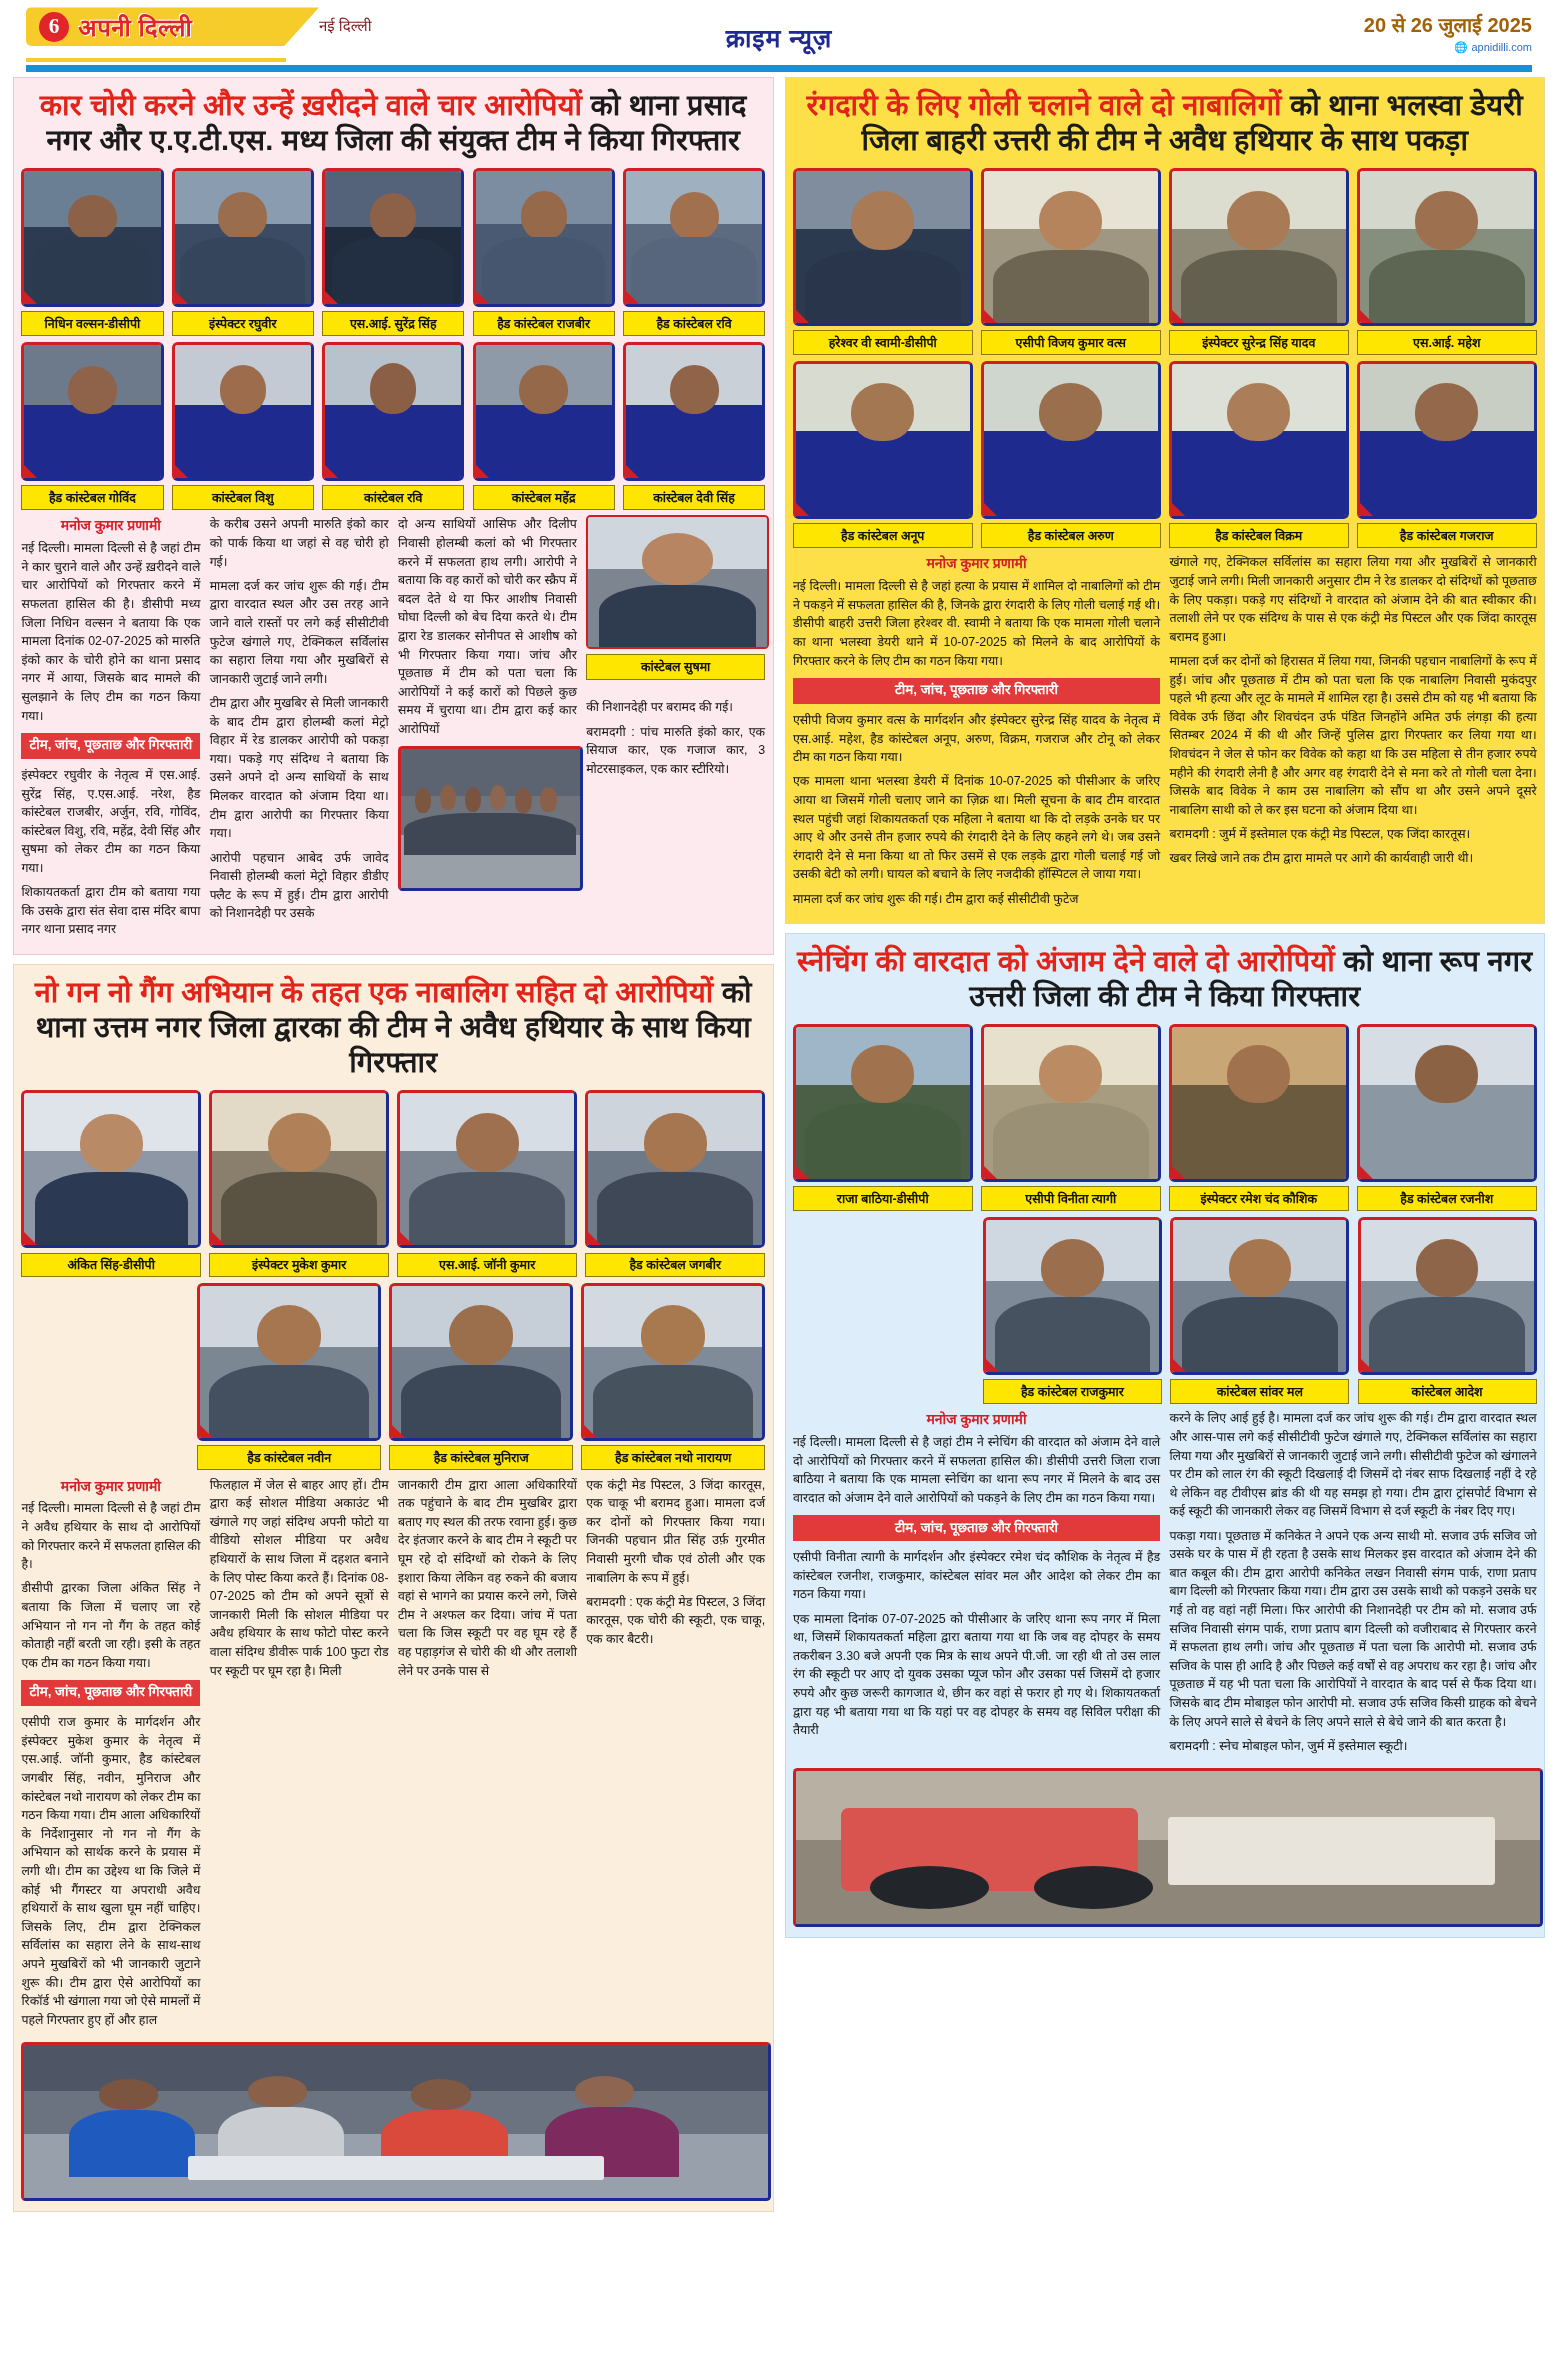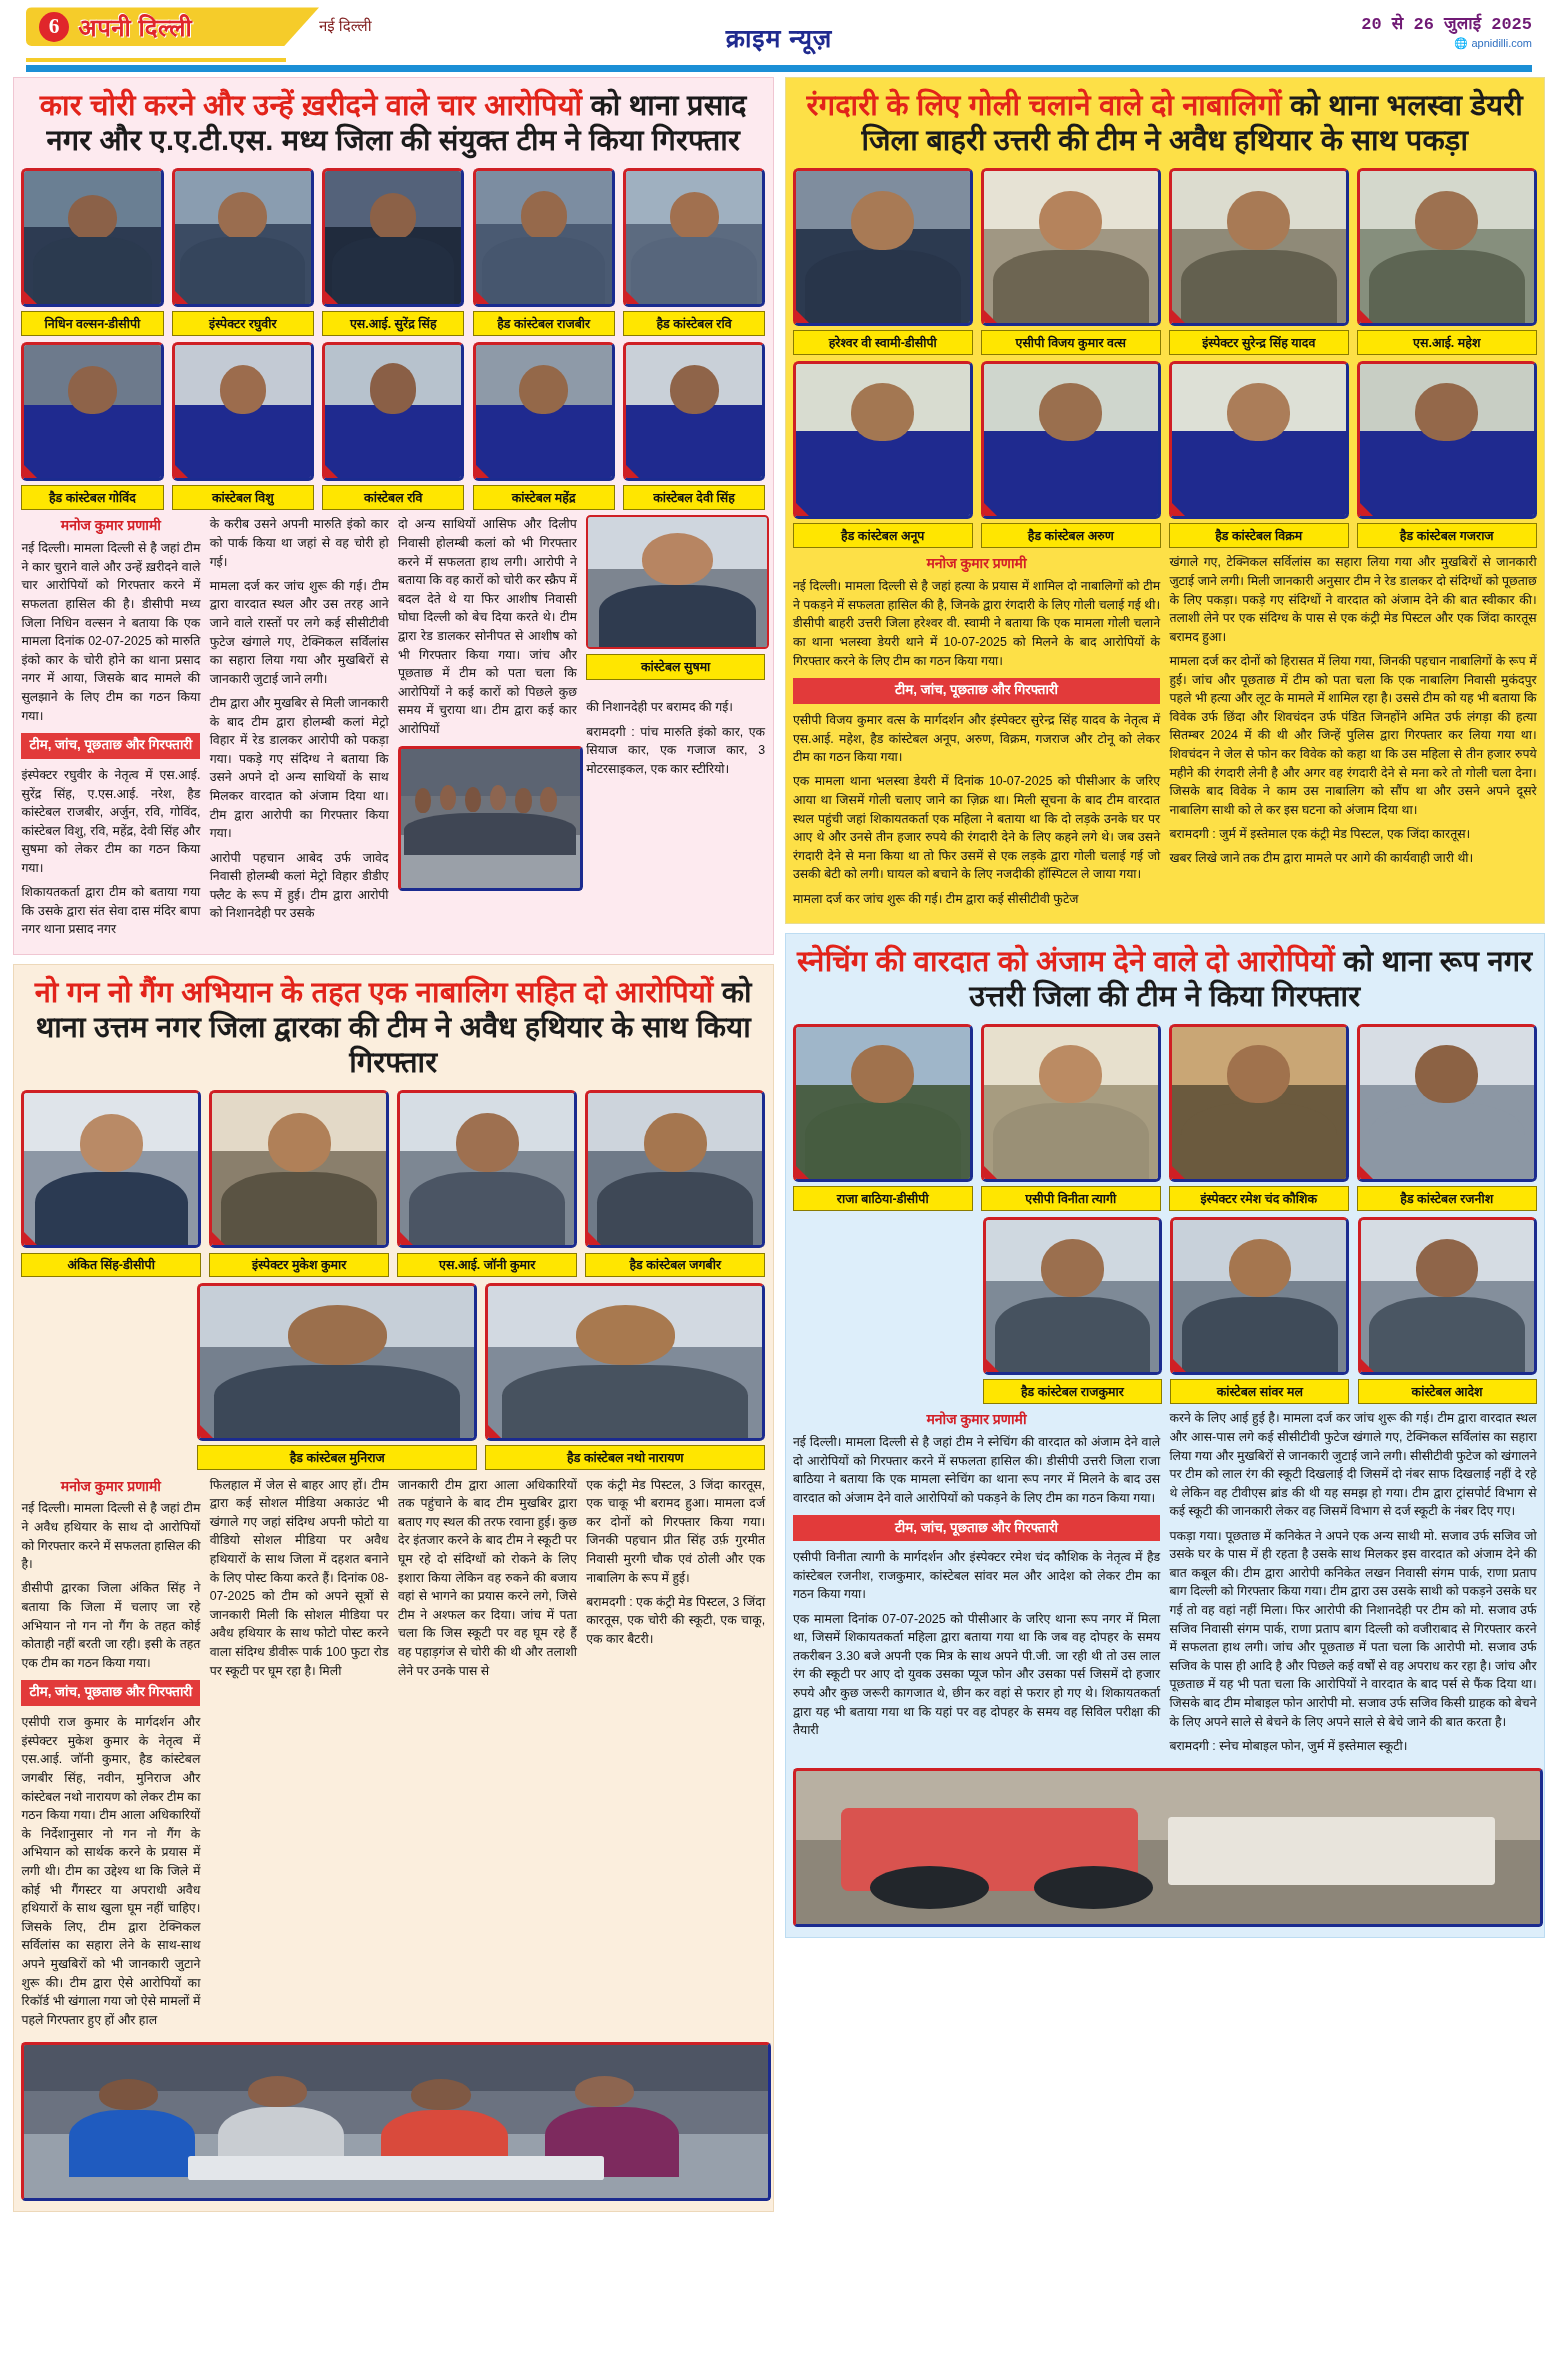--- a/index.html
+++ b/index.html
@@ -38,21 +38,21 @@
   }
   .logo-sub{
     color:#7f1d1d;font-size:15px;font-weight:normal;
     align-self:center;padding-bottom:3.7px;
   }
   .mast-center{
     position:absolute;left:0;right:0;top:20.4px;text-align:center;
     color:#1f2a8f;font-size:25px;font-weight:bold;letter-spacing:0.9px;
   }
   .mast-right{position:absolute;right:13px;top:11px;text-align:right;}
-  .mast-date{color:#701a75;font-size:17px;font-weight:bold;font-family:Liberation Mono, monospace;}
+  .mast-date{color:#a16207;font-size:20px;font-weight:bold;}
   .mast-site{color:#2e6fc0;font-size:11px;margin-top:2.8px;}
   .mast-rule{height:6.5px;background:#1b8fd6;margin:3.7px 13px 0 13px;width:calc(100% - 26px);}
   .mast-rule-y{height:3.7px;background:#f5cc2a;width:260px;margin-left:13px;}
 
   
   .cols{display:flex;gap:11px;margin-top:5.6px;height:2291px;}
   .col{width:762px;display:flex;flex-direction:column;gap:9.3px;}
 
   
   .article{border:1.9px solid #d6d6d6;padding:7.4px 7.4px 9.3px 7.4px;box-sizing:border-box;}
@@ -318,20 +318,29 @@
                 <div class="torso" style="left:5%;top:52%;width:90%;height:50%;background:#3e4856"></div>
                 <div class="corner"></div>
               </div>
             <div class="cap">हैड कांस्टेबल जगबीर</div>
           </div>
         </div>
 
         <div class="photo-row" style="justify-content:flex-start;padding-left:176px">
           <div class="photo-cell">
             <div class="frame tall">
+                <div class="ph" style="background:linear-gradient(#cfd6de 0 40%,#7c8794 40% 100%)"></div>
+                <div class="head" style="left:32%;top:13%;width:36%;height:39%;background:#a5764f"></div>
+                <div class="torso" style="left:5%;top:52%;width:90%;height:50%;background:#44505f"></div>
+                <div class="corner"></div>
+              </div>
+            <div class="cap">हैड कांस्टेबल नवीन</div>
+          </div>
+          <div class="photo-cell">
+            <div class="frame tall">
                 <div class="ph" style="background:linear-gradient(#c6cfd8 0 40%,#75808e 40% 100%)"></div>
                 <div class="head" style="left:32%;top:13%;width:36%;height:39%;background:#9b6f4c"></div>
                 <div class="torso" style="left:5%;top:52%;width:90%;height:50%;background:#3c4858"></div>
                 <div class="corner"></div>
               </div>
             <div class="cap">हैड कांस्टेबल मुनिराज</div>
           </div>
           <div class="photo-cell">
             <div class="frame tall">
                 <div class="ph" style="background:linear-gradient(#d2d9e1 0 40%,#808b99 40% 100%)"></div>

